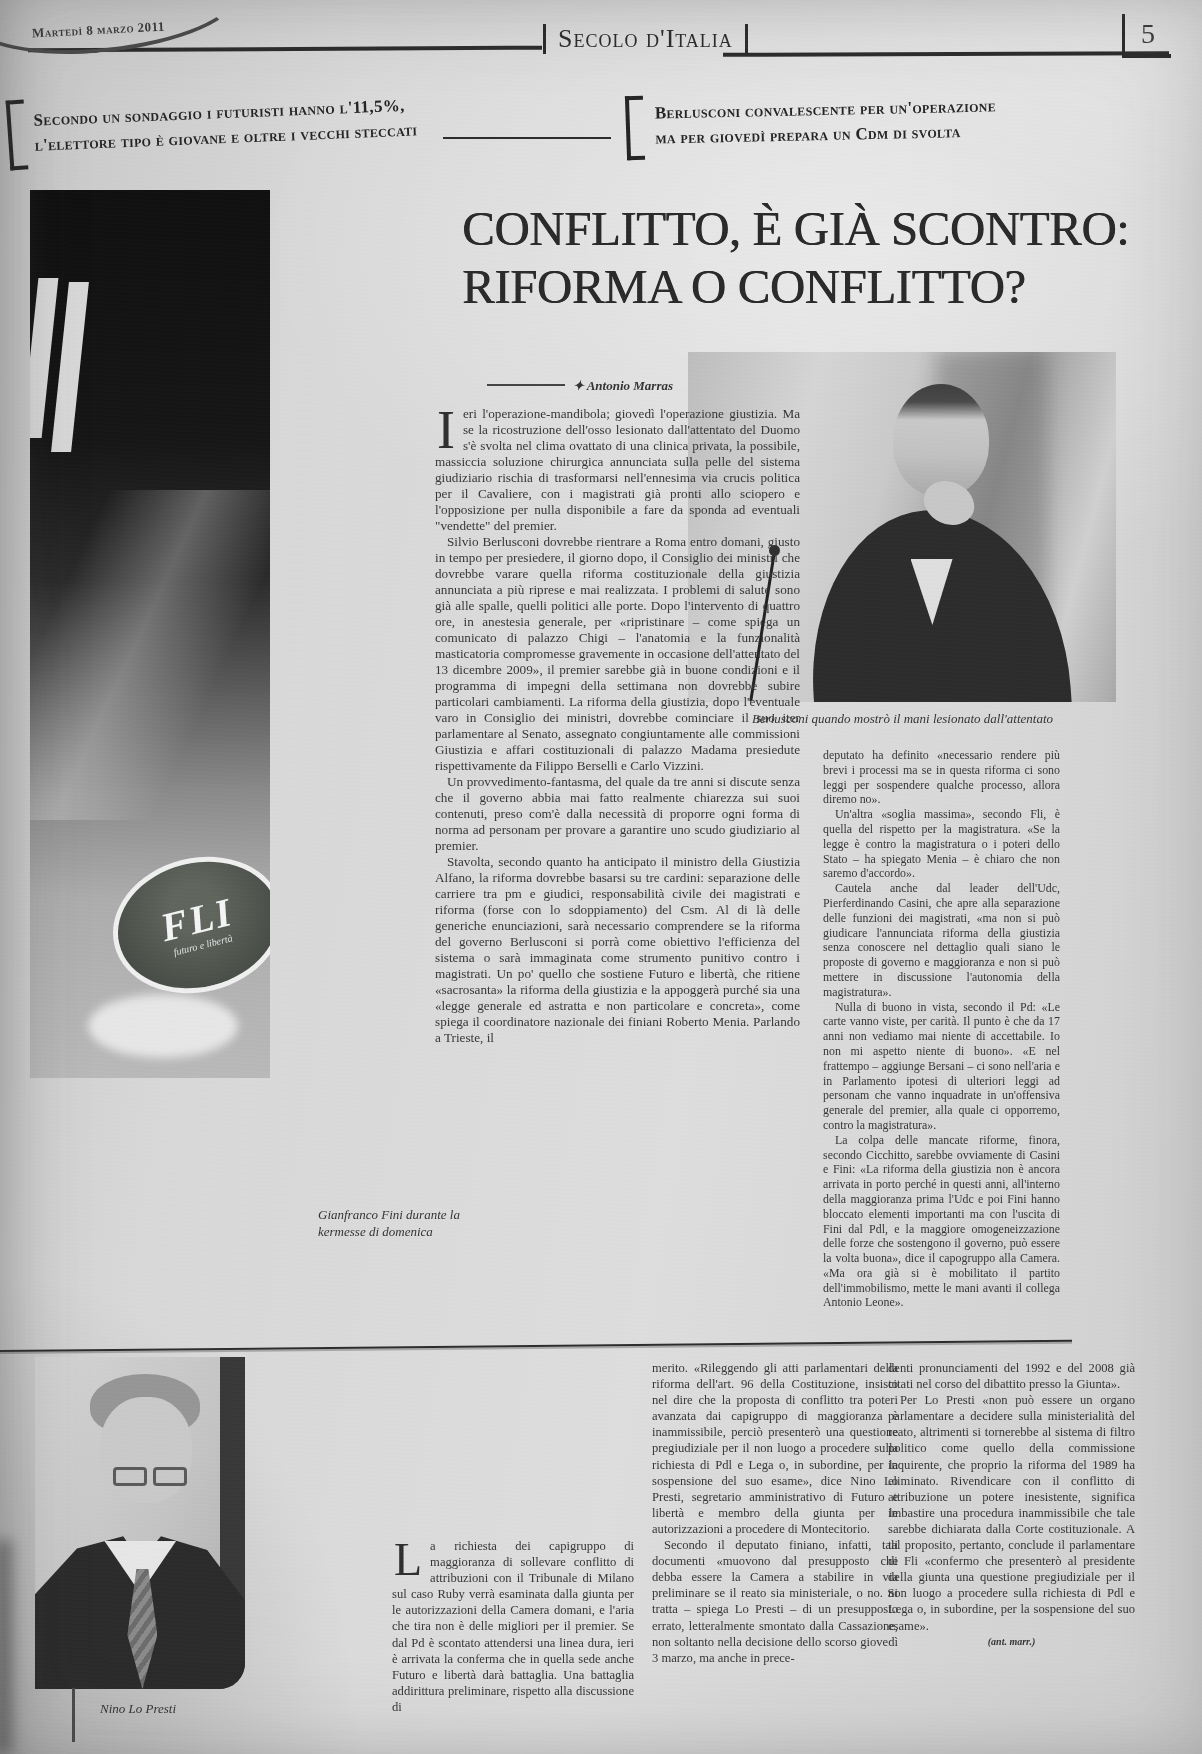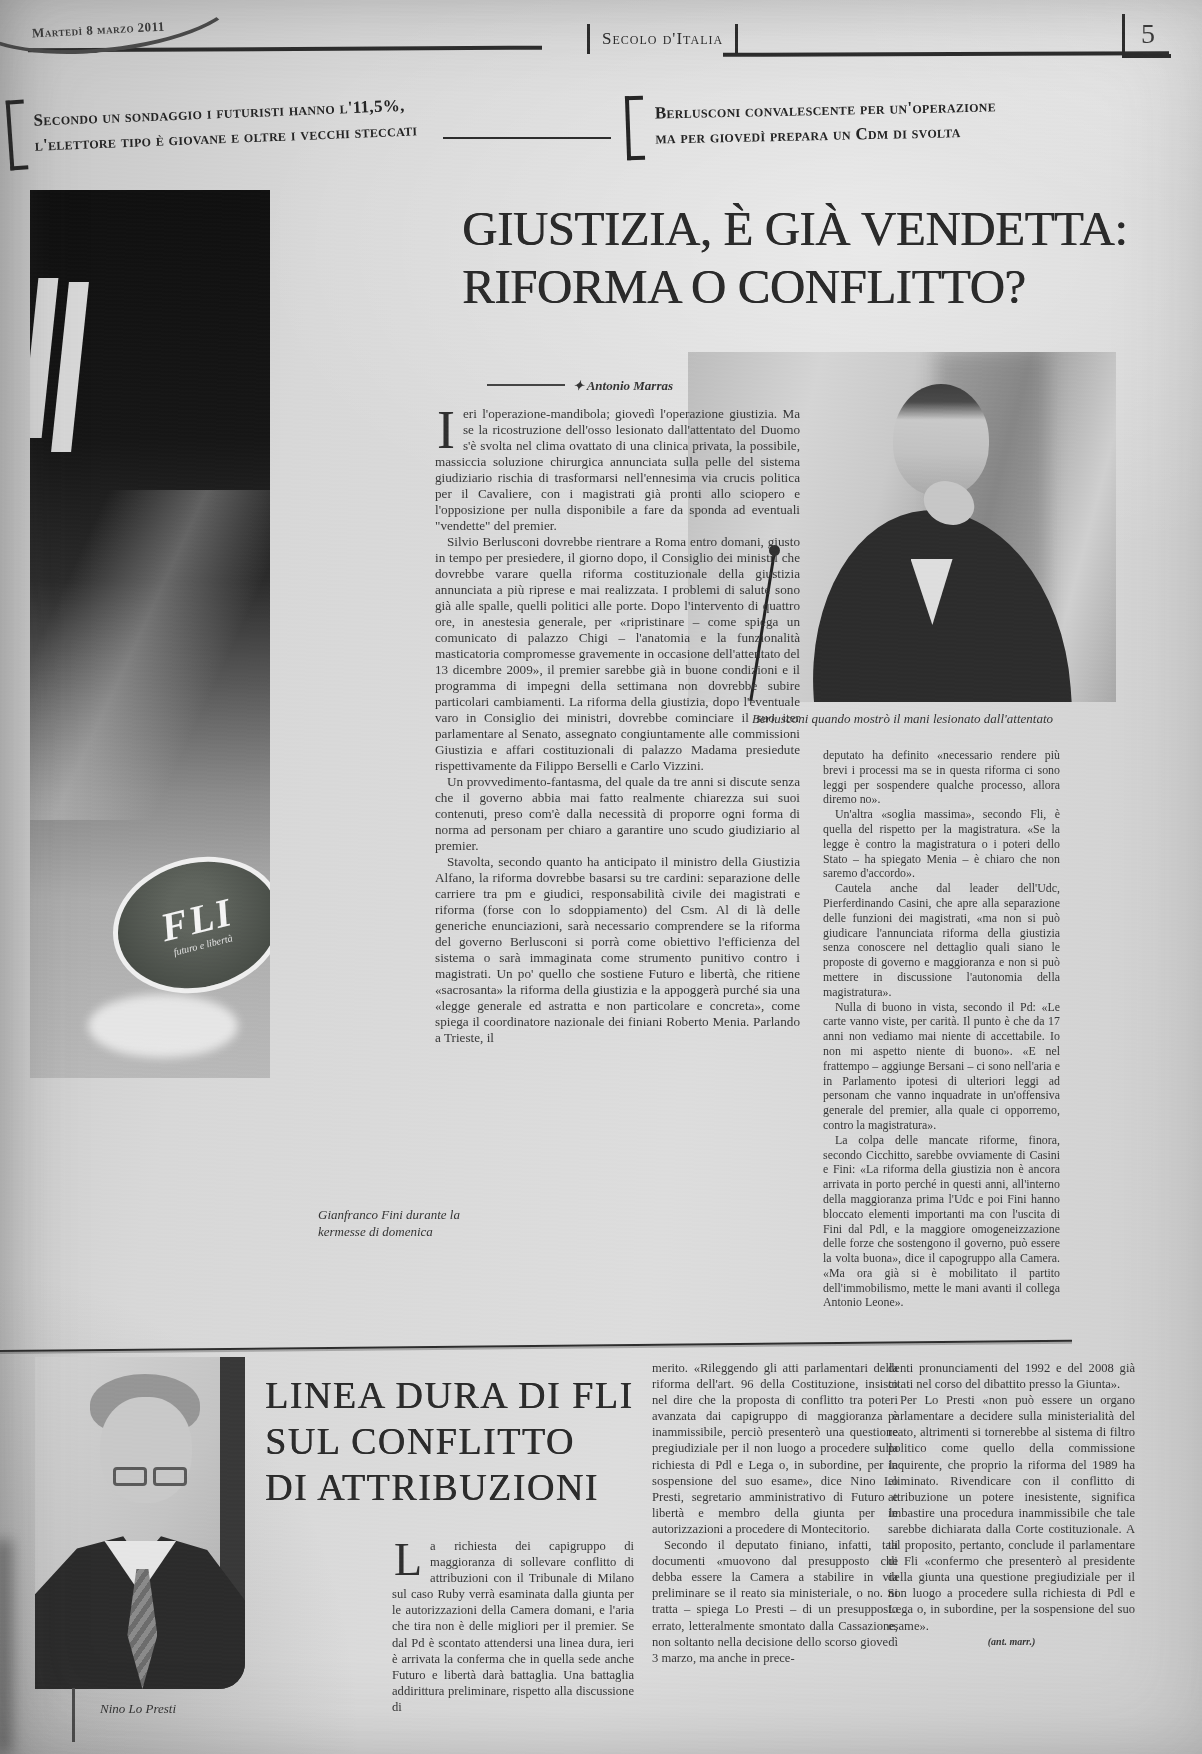--- a/index.html
+++ b/index.html
@@ -9,22 +9,22 @@
       radial-gradient(ellipse 900px 500px at 72% 14%, rgba(255,255,255,.38), rgba(255,255,255,0) 68%),
       radial-gradient(ellipse 600px 800px at 0% 100%, rgba(70,70,70,.28), rgba(0,0,0,0) 60%),
       radial-gradient(ellipse 500px 300px at 100% 0%, rgba(255,255,255,.3), rgba(255,255,255,0) 70%),
       linear-gradient(100deg,#c6c6c6 0%,#d8d8d8 24%,#dddddd 58%,#cfcfcf 100%);}
   .page::after{content:"";position:absolute;inset:0;pointer-events:none;
     box-shadow:inset 0 0 90px rgba(70,70,70,.22), inset 25px 0 60px -30px rgba(60,60,60,.35);}
   .abs{position:absolute;}
   .rule{background:#2c2c2c;}
   
   .date{font-variant:small-caps;font-weight:bold;font-size:13px;letter-spacing:.5px;color:#3a3a3a;transform:rotate(-3deg);}
-  .masthead{font-variant:small-caps;font-size:17px;letter-spacing:1px;color:#2b2b2b;
-    border-left:3px solid #2b2b2b;border-right:3px solid #2b2b2b;padding:2px 12px 0 12px;height:28px;line-height:26px;margin-left:44px;}
+  .masthead{font-variant:small-caps;font-size:26px;letter-spacing:1px;color:#2b2b2b;
+    border-left:3px solid #2b2b2b;border-right:3px solid #2b2b2b;padding:2px 12px 0 12px;height:28px;line-height:26px;}
   .pageno{font-size:28px;color:#3a3a3a;border-left:3px solid #2b2b2b;border-bottom:4px solid #2b2b2b;
     width:46px;height:40px;text-align:center;line-height:40px;}
   
   .bracket{width:14px;border-left:4px solid #242424;border-top:4px solid #242424;border-bottom:4px solid #242424;}
   .kicker{font-variant:small-caps;font-weight:bold;font-size:17px;line-height:25px;color:#242424;letter-spacing:.3px;white-space:nowrap;}
   
   .headline{font-size:49px;line-height:58px;color:#2a2a2a;letter-spacing:-.5px;text-shadow:.5px 0 0 #2a2a2a;white-space:nowrap;}
   .byline{font-size:13px;font-style:italic;font-weight:bold;color:#333;}
   .byline .dash{display:inline-block;width:78px;height:2px;background:#444;vertical-align:4px;margin-right:8px;}
   .caption{font-style:italic;font-size:13px;line-height:17px;color:#333;}
@@ -99,21 +99,21 @@
     <div class="abs band" style="left:0;top:300px;width:240px;height:330px;"></div>
     <div class="abs fli-badge" style="left:82px;top:668px;width:162px;height:124px;">
       <div class="fli-text">FLI</div>
       <div class="fli-sub">futuro e libertà</div>
     </div>
     <div class="abs blur-patch" style="left:58px;top:804px;width:150px;height:64px;"></div>
   </div>
   <div class="abs caption" style="left:318px;top:1206px;width:150px;">Gianfranco Fini durante la kermesse di domenica</div>
 
   <div class="abs" style="left:462px;top:200px;">
-    <div class="headline">GIUSTIZIA, È GIÀ VENDETTA:</div>
+    <div class="headline">CONFLITTO, È GIÀ SCONTRO:</div>
     <div class="headline">RIFORMA O CONFLITTO?</div>
   </div>
 
   <div class="abs byline" style="left:487px;top:378px;">
     <span class="dash"></span><span>✦</span>
     <span>Antonio Marras</span>
   </div>
 
   <div class="abs photo bphoto" style="left:688px;top:352px;width:428px;height:350px;">
     <div class="abs bp-band" style="left:58%;top:0;width:26%;height:100%;"></div>
@@ -122,21 +122,21 @@
     <div class="abs bp-suit" style="left:28%;bottom:-3%;width:60%;height:58%;"></div>
     <div class="abs bp-shirt" style="left:52%;bottom:22%;width:42px;height:66px;"></div>
     <div class="abs bp-head" style="left:48%;top:9%;width:96px;height:112px;"></div>
     <div class="abs bp-hand" style="left:55%;top:37%;width:52px;height:42px;"></div>
   </div>
   <div class="abs caption" style="left:695px;top:710px;width:415px;text-align:center;">Berlusconi quando mostrò il mani lesionato dall'attentato</div>
 
   <div class="abs col c1" style="left:435px;top:406px;width:365px;height:932px;">
     <p class="nofirst"><span class="dropcap">I</span><span>eri l'operazione-mandibola; giovedì l'operazione giustizia. Ma se la ricostruzione dell'osso lesionato dall'attentato del Duomo s'è svolta nel clima ovattato di una clinica privata, la possibile, massiccia soluzione chirurgica annunciata sulla pelle del sistema giudiziario rischia di trasformarsi nell'ennesima via crucis politica per il Cavaliere, con i magistrati già pronti allo sciopero e l'opposizione per nulla disponibile a fare da sponda ad eventuali "vendette" del premier.</span></p>
     <p>Silvio Berlusconi dovrebbe rientrare a Roma entro domani, giusto in tempo per presiedere, il giorno dopo, il Consiglio dei ministri che dovrebbe varare quella riforma costituzionale della giustizia annunciata a più riprese e mai realizzata. I problemi di salute sono già alle spalle, quelli politici alle porte. Dopo l'intervento di quattro ore, in anestesia generale, per «ripristinare – come spiega un comunicato di palazzo Chigi – l'anatomia e la funzionalità masticatoria compromesse gravemente in occasione dell'attentato del 13 dicembre 2009», il premier sarebbe già in buone condizioni e il programma di impegni della settimana non dovrebbe subire particolari cambiamenti. La riforma della giustizia, dopo l'eventuale varo in Consiglio dei ministri, dovrebbe cominciare il suo iter parlamentare al Senato, assegnato congiuntamente alle commissioni Giustizia e affari costituzionali di palazzo Madama presiedute rispettivamente da Filippo Berselli e Carlo Vizzini.</p>
-    <p>Un provvedimento-fantasma, del quale da tre anni si discute senza che il governo abbia mai fatto realmente chiarezza sui suoi contenuti, preso com'è dalla necessità di proporre ogni forma di norma ad personam per chiaro a garantire uno scudo giudiziario al premier.</p>
+    <p>Un provvedimento-fantasma, del quale da tre anni si discute senza che il governo abbia mai fatto realmente chiarezza sui suoi contenuti, preso com'è dalla necessità di proporre ogni forma di norma ad personam per provare a garantire uno scudo giudiziario al premier.</p>
     <p>Stavolta, secondo quanto ha anticipato il ministro della Giustizia Alfano, la riforma dovrebbe basarsi su tre cardini: separazione delle carriere tra pm e giudici, responsabilità civile dei magistrati e riforma (forse con lo sdoppiamento) del Csm. Al di là delle generiche enunciazioni, sarà necessario comprendere se la riforma del governo Berlusconi si porrà come obiettivo l'efficienza del sistema o sarà immaginata come strumento punitivo contro i magistrati. Un po' quello che sostiene Futuro e libertà, che ritiene «sacrosanta» la riforma della giustizia e la appoggerà purché sia una «legge generale ed astratta e non particolare e concreta», come spiega il coordinatore nazionale dei finiani Roberto Menia. Parlando a Trieste, il</p>
   </div>
 
   <div class="abs col c2" style="left:823px;top:748px;width:237px;height:588px;">
     <p class="nofirst">deputato ha definito «necessario rendere più brevi i processi ma se in questa riforma ci sono leggi per sospendere qualche processo, allora diremo no».</p>
     <p>Un'altra «soglia massima», secondo Fli, è quella del rispetto per la magistratura. «Se la legge è contro la magistratura o i poteri dello Stato – ha spiegato Menia – è chiaro che non saremo d'accordo».</p>
     <p>Cautela anche dal leader dell'Udc, Pierferdinando Casini, che apre alla separazione delle funzioni dei magistrati, «ma non si può giudicare l'annunciata riforma della giustizia senza conoscere nel dettaglio quali siano le proposte di governo e maggioranza e non si può mettere in discussione l'autonomia della magistratura».</p>
     <p>Nulla di buono in vista, secondo il Pd: «Le carte vanno viste, per carità. Il punto è che da 17 anni non vediamo mai niente di accettabile. Io non mi aspetto niente di buono». «E nel frattempo – aggiunge Bersani – ci sono nell'aria e in Parlamento ipotesi di ulteriori leggi ad personam che vanno inquadrate in un'offensiva generale del premier, alla quale ci opporremo, contro la magistratura».</p>
     <p>La colpa delle mancate riforme, finora, secondo Cicchitto, sarebbe ovviamente di Casini e Fini: «La riforma della giustizia non è ancora arrivata in porto perché in questi anni, all'interno della maggioranza prima l'Udc e poi Fini hanno bloccato elementi importanti ma con l'uscita di Fini dal Pdl, e la maggiore omogeneizzazione delle forze che sostengono il governo, può essere la volta buona», dice il capogruppo alla Camera. «Ma ora già si è mobilitato il partito dell'immobilismo, mette le mani avanti il collega Antonio Leone».</p>
   </div>
@@ -149,25 +149,20 @@
     <div class="abs lp-face" style="left:31%;top:12%;width:92px;height:106px;"></div>
     <div class="abs lp-glass" style="left:37%;top:33%;width:28px;height:13px;"></div>
     <div class="abs lp-glass" style="left:56%;top:33%;width:28px;height:13px;"></div>
     <div class="abs lp-suit" style="left:0;bottom:0;width:100%;height:46%;"></div>
     <div class="abs lp-shirt" style="left:33%;bottom:26%;width:72px;height:62px;"></div>
     <div class="abs lp-tie" style="left:44%;bottom:0;width:30px;height:120px;"></div>
   </div>
   <div class="abs rule" style="left:72px;top:1688px;width:3px;height:54px;background:#4a4a4a;"></div>
   <div class="abs caption" style="left:100px;top:1700px;width:160px;">Nino Lo Presti</div>
 
-  <div class="abs" style="left:265px;top:1372px;">
-    <div class="headline2">LINEA DURA DI FLI</div>
-    <div class="headline2">SUL CONFLITTO</div>
-    <div class="headline2">DI ATTRIBUZIONI</div>
-  </div>
 
   <div class="abs col bc" style="left:392px;top:1538px;width:242px;height:216px;">
     <p class="nofirst"><span class="dropcap" style="font-size:46px;line-height:38px;">L</span><span>a richiesta dei capigruppo di maggioranza di sollevare conflitto di attribuzioni con il Tribunale di Milano sul caso Ruby verrà esaminata dalla giunta per le autorizzazioni della Camera domani, e l'aria che tira non è delle migliori per il premier. Se dal Pd è scontato attendersi una linea dura, ieri è arrivata la conferma che in quella sede anche Futuro e libertà darà battaglia. Una battaglia addirittura preliminare, rispetto alla discussione di</span></p>
   </div>
   <div class="abs col bc" style="left:652px;top:1360px;width:246px;height:394px;">
     <p class="nofirst">merito. «Rileggendo gli atti parlamentari della riforma dell'art. 96 della Costituzione, insisto nel dire che la proposta di conflitto tra poteri avanzata dai capigruppo di maggioranza è inammissibile, perciò presenterò una questione pregiudiziale per il non luogo a procedere sulla richiesta di Pdl e Lega o, in subordine, per la sospensione del suo esame», dice Nino Lo Presti, segretario amministrativo di Futuro e libertà e membro della giunta per le autorizzazioni a procedere di Montecitorio.</p>
     <p>Secondo il deputato finiano, infatti, tali documenti «muovono dal presupposto che debba essere la Camera a stabilire in via preliminare se il reato sia ministeriale, o no. Si tratta – spiega Lo Presti – di un presupposto errato, letteralmente smontato dalla Cassazione, non soltanto nella decisione dello scorso giovedì 3 marzo, ma anche in prece-</p>
   </div>
   <div class="abs col bc" style="left:888px;top:1360px;width:247px;height:394px;">
     <p class="nofirst">denti pronunciamenti del 1992 e del 2008 già citati nel corso del dibattito presso la Giunta».</p>

